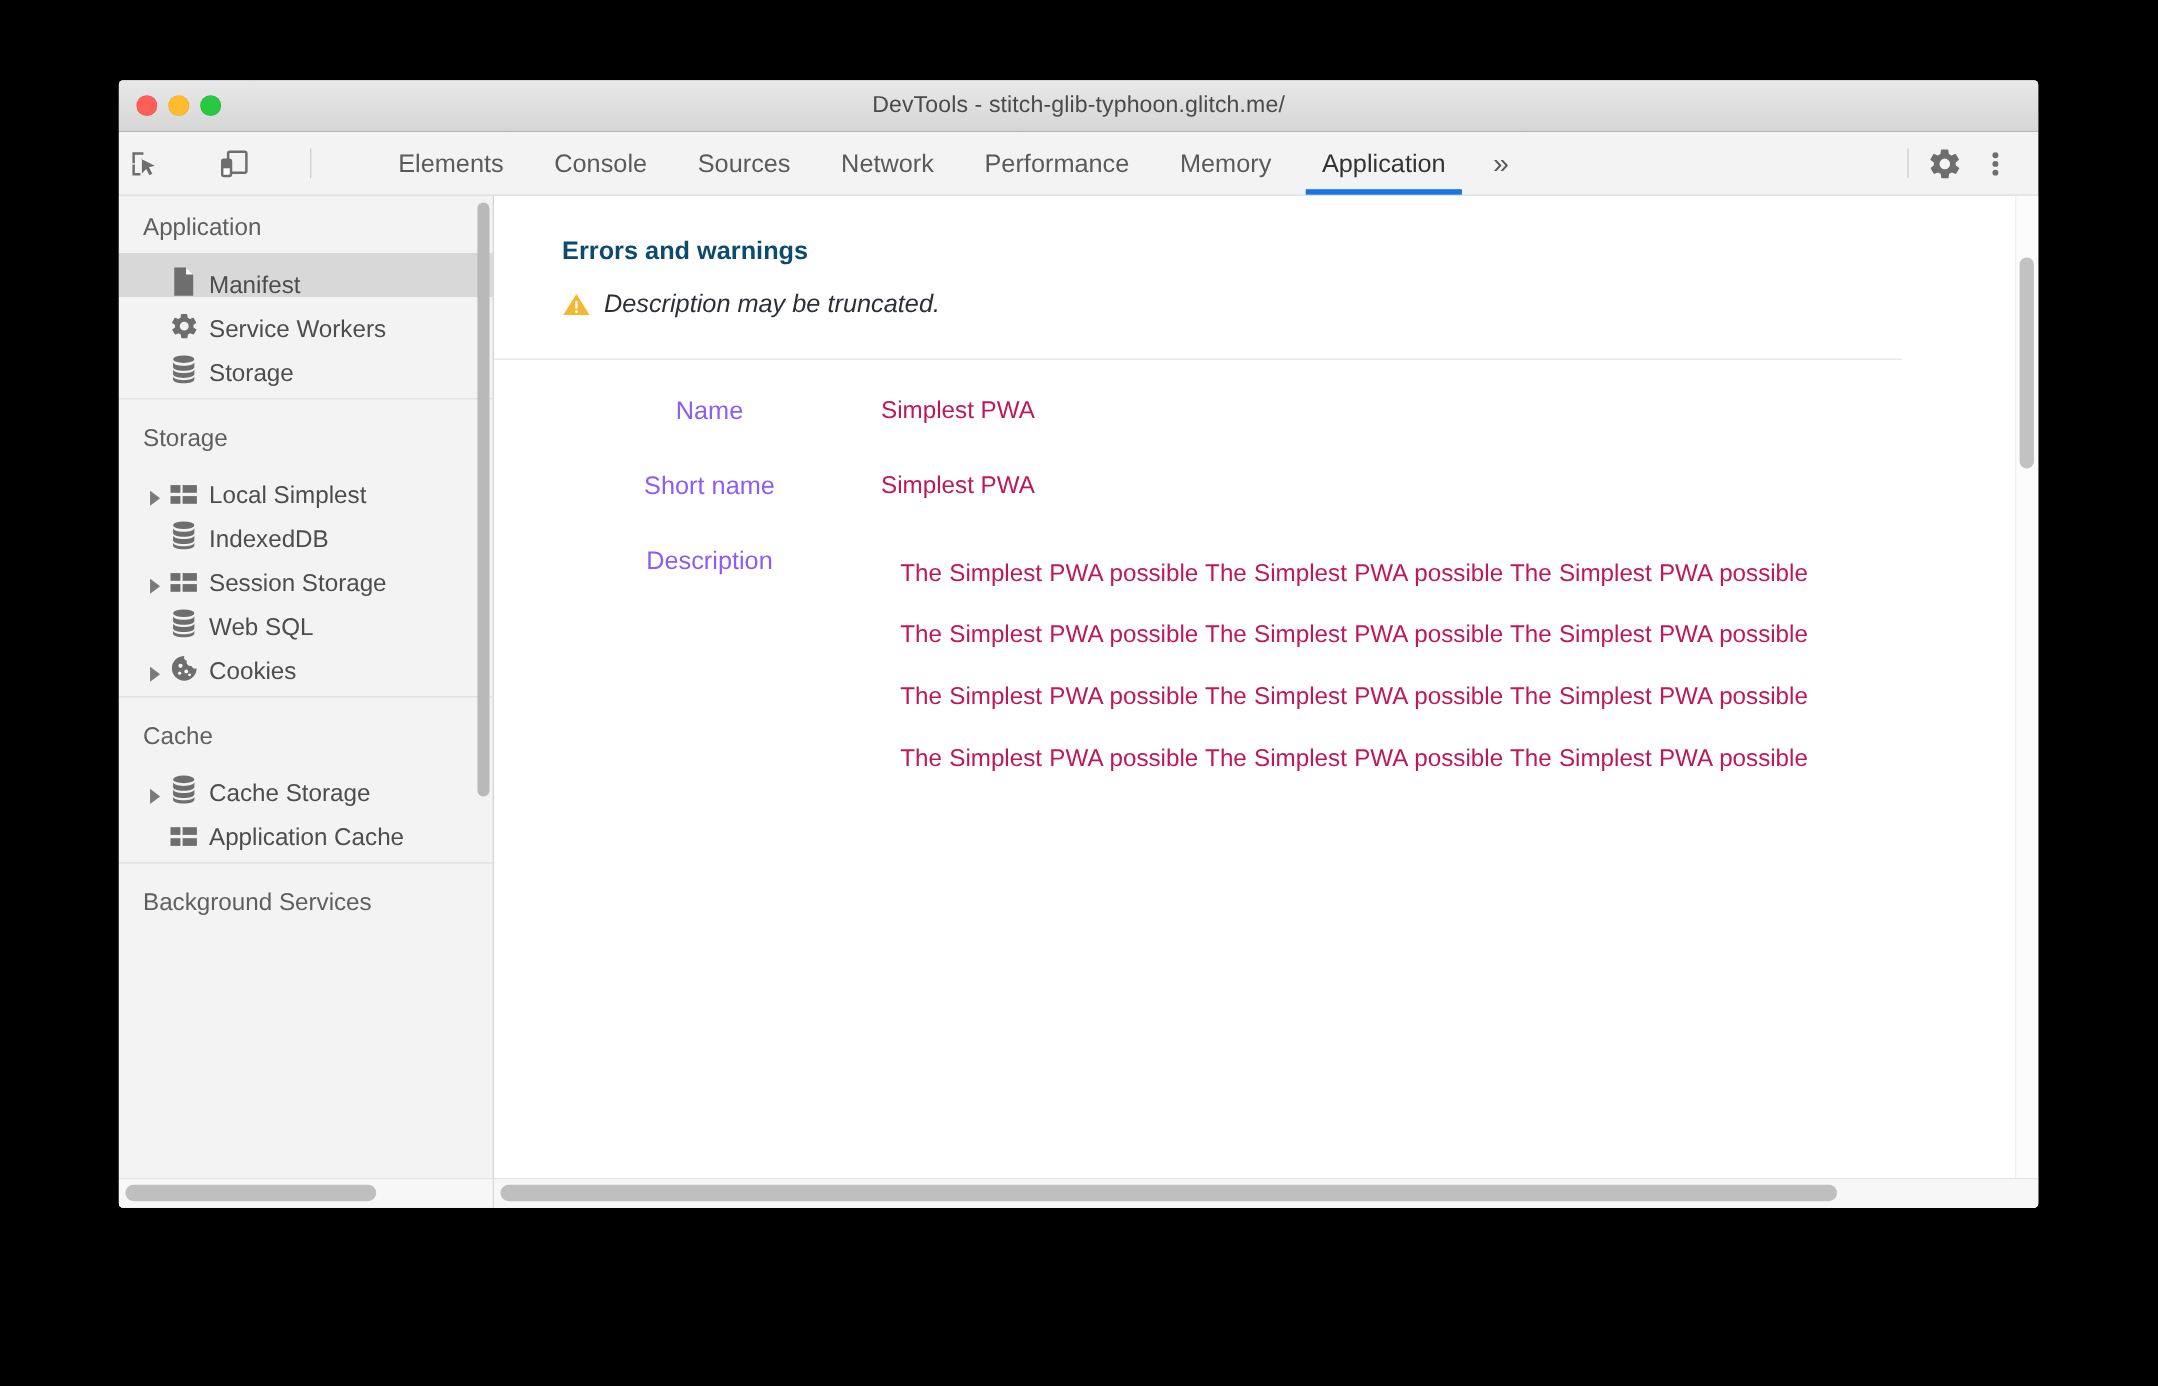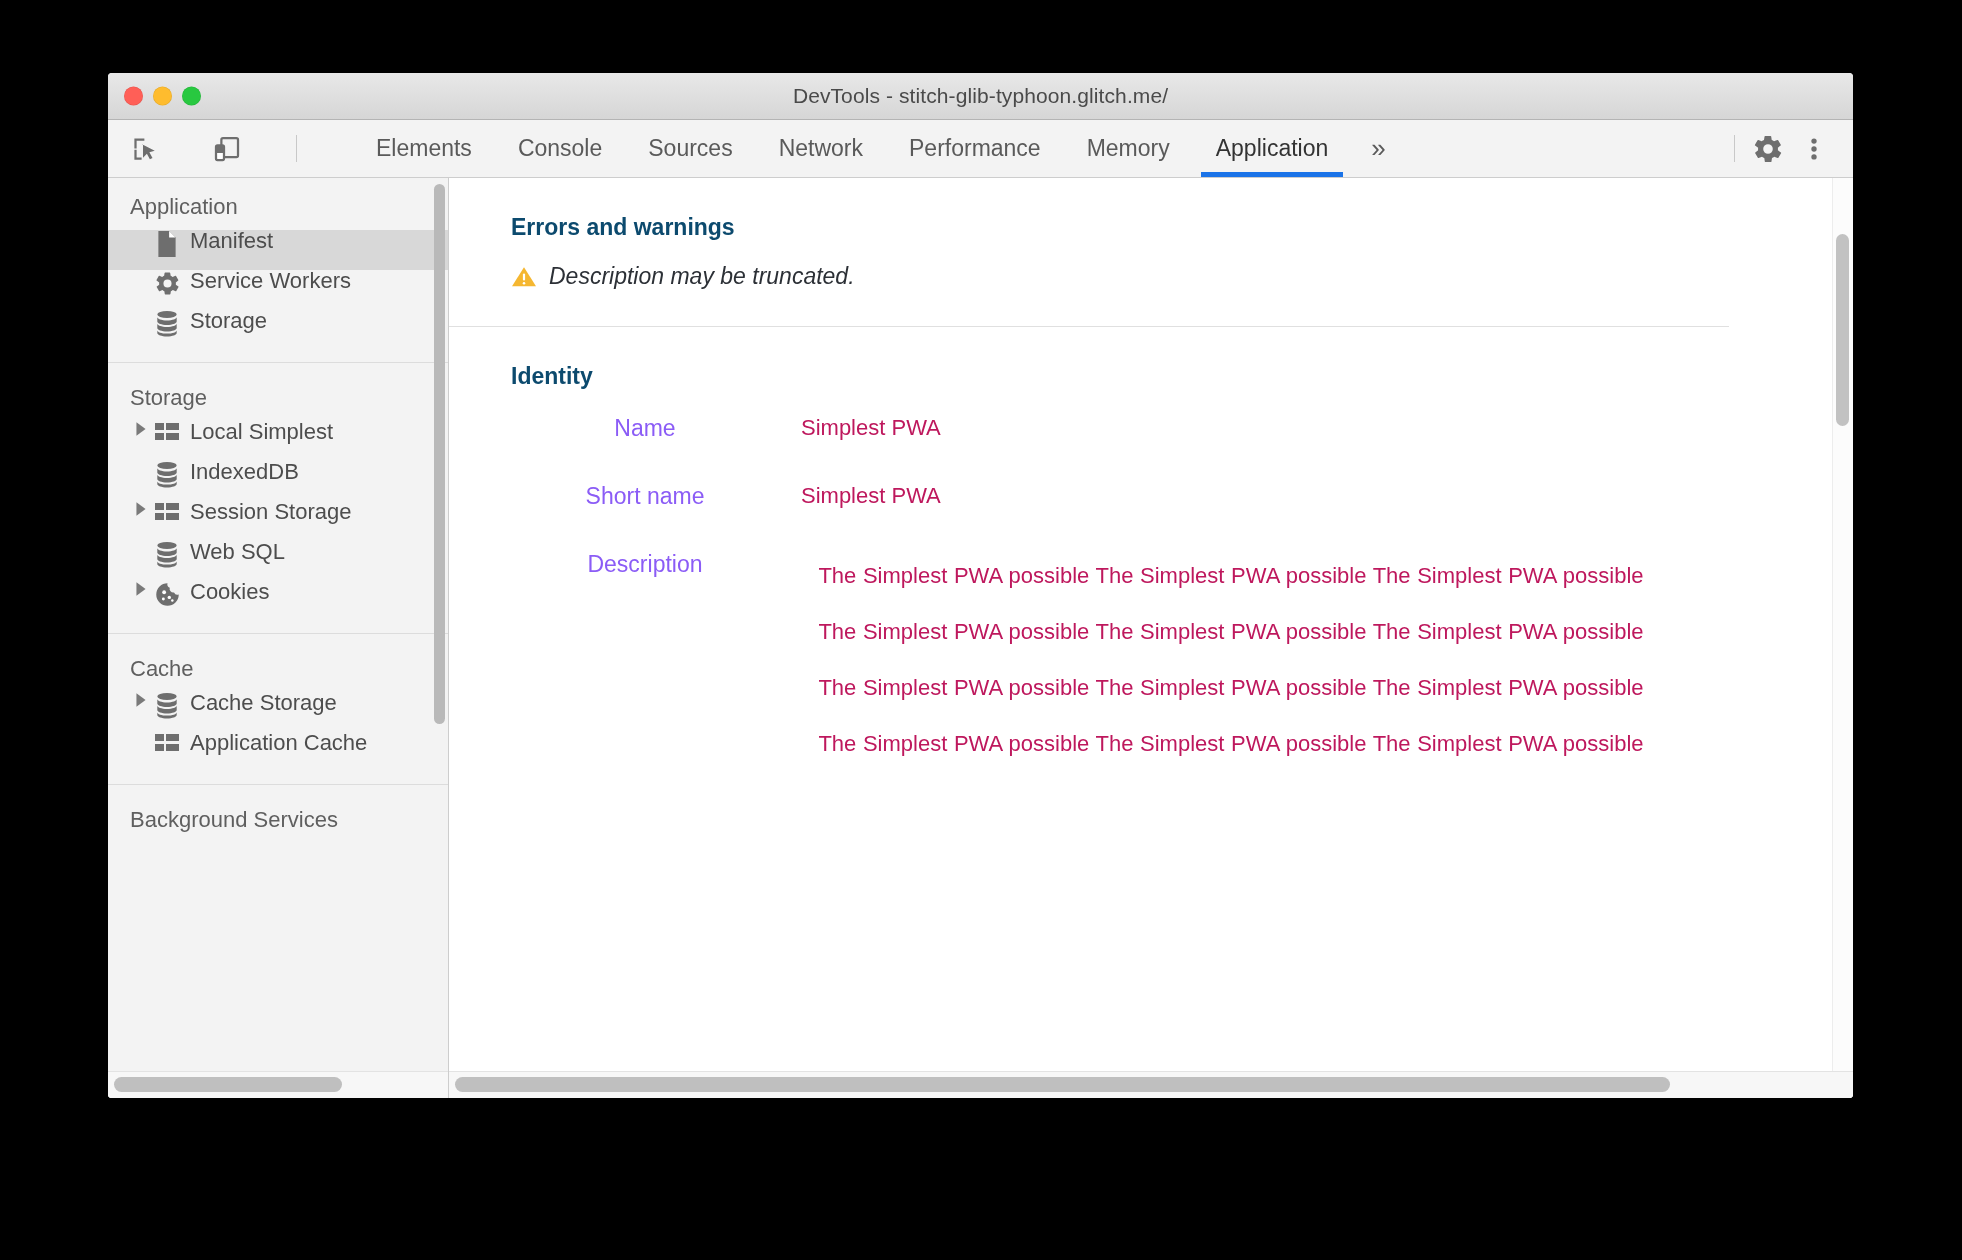--- a/index.html
+++ b/index.html
@@ -66,21 +66,20 @@
   }
 
   
   #tabstrip {
     height: 58px;
     flex: 0 0 58px;
     background: #f3f3f3;
     border-bottom: 1px solid #cdcdcd;
     display: flex;
     align-items: stretch;
-    padding-left: 14px;
     box-sizing: border-box;
     gap: 36px;
   }
   .tool-btn {
     width: 46px;
     display: flex;
     align-items: center;
     justify-content: center;
     cursor: default;
   }
@@ -153,21 +152,21 @@
   }
   .group { padding-bottom: 12px; }
   .group + .group { border-top: 1px solid #dcdcdc; padding-top: 12px; }
   .group-title {
     font-size: 22px;
     color: #5f5f5f;
     padding: 10px 0 10px 22px;
   }
   .tree-item {
     display: flex;
-    align-items: flex-start;
+    align-items: flex-end;
     height: 40px;
     padding-left: 22px;
     font-size: 22px;
     color: #4d4d4d;
     cursor: default;
     white-space: nowrap;
   }
   .tree-item.selected { background: #d8d8d8; }
   .twisty {
     width: 22px;
@@ -586,21 +585,20 @@
                   <path d="M13 2.2L25 21.3H1z" fill="#f5b731"></path>
                   <rect x="11.9" y="8.4" width="2.2" height="7.2" rx="1.1" fill="#ffffff"></rect>
                   <circle cx="13" cy="18.2" r="1.25" fill="#ffffff"></circle>
                 </svg>
               </span>
               <span>Description may be truncated.</span>
             </div>
           </div>
 
           <div class="section">
-            <div class="section-title">Identity</div>
 
             <div class="field-row">
               <div class="field-label">Name</div>
               <div class="field-value">Simplest PWA</div>
             </div>
 
             <div class="field-row">
               <div class="field-label">Short name</div>
               <div class="field-value">Simplest PWA</div>
             </div>

